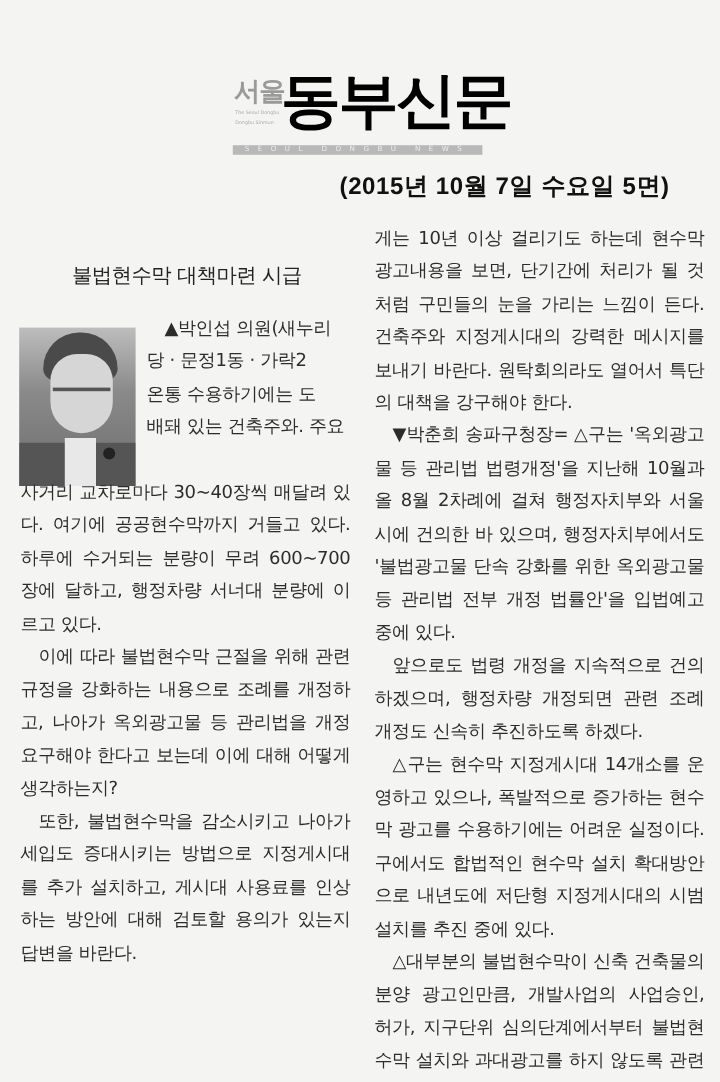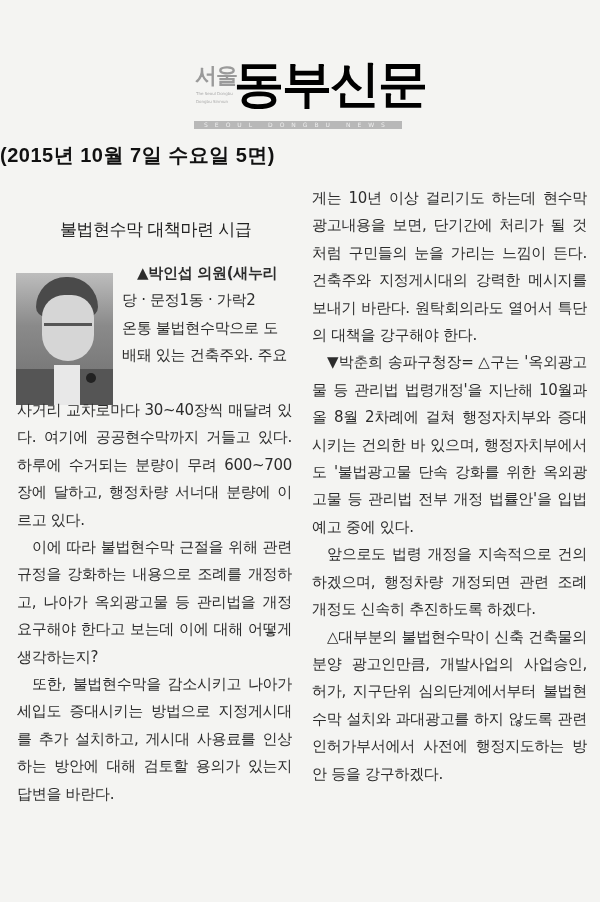--- a/index.html
+++ b/index.html
@@ -9,36 +9,36 @@
       font-family: "DejaVu Sans", "Liberation Sans", sans-serif;
       color: #2a2a2a;
       position: relative;
     }
     .masthead { position: absolute; left: 190px; top: 28px; width: 240px; height: 80px; margin-top: 27px; }
     .mast-seoul { position: absolute; left: 5px; top: 6px; font-size: 22px; color: #9a9a9a; font-weight: bold; letter-spacing: -1px; }
     .mast-sub1, .mast-sub2 { position: absolute; left: 6px; font-size: 4px; color: #aaa; }
     .mast-sub1 { top: 36px; } .mast-sub2 { top: 44px; }
     .mast-name { position: absolute; left: 44px; top: -4px; font-size: 50px; font-weight: bold; color: #000000; letter-spacing: -2px; }
     .mast-bar { position: absolute; left: 4px; top: 66px; width: 208px; height: 8px; background: #b8b8b8; color: #eee; font-size: 6px; line-height: 8px; letter-spacing: 7px; text-align: center; overflow: hidden; }
-    .dateline { position: absolute; left: 0; top: 142px; width: 542px; text-align: left; font-family: "Liberation Sans", sans-serif; font-weight: bold; font-size: 20px; color: #111; letter-spacing: 0.5px; }
+    .dateline { position: absolute; left: 0; top: 142px; width: 542px; text-align: right; font-family: "Liberation Sans", sans-serif; font-weight: bold; font-size: 20px; color: #111; letter-spacing: 0.5px; padding-left: 16px; }
     .headline { position: absolute; left: 60px; top: 218px; font-size: 17px; color: #222; letter-spacing: -0.5px; text-align: right; }
     .photo { position: absolute; left: 16px; top: 273px; width: 97px; height: 132px; background: linear-gradient(180deg,#bdbdbd 0%,#8a8a8a 40%,#6d6d6d 100%); overflow: hidden; }
     .photo .hair { position: absolute; left: 20px; top: 4px; width: 62px; height: 40px; border-radius: 30px 30px 10px 10px; background: #4a4a4a; }
     .photo .face { position: absolute; left: 26px; top: 22px; width: 52px; height: 66px; border-radius: 24px 24px 28px 28px; background: #d6d6d6; }
     .photo .glasses { position: absolute; left: 28px; top: 50px; width: 48px; height: 3px; background: #555; }
     .photo .suit { position: absolute; left: 0; top: 96px; width: 97px; height: 40px; background: #555; }
     .photo .shirt { position: absolute; left: 38px; top: 92px; width: 26px; height: 40px; background: #e8e8e8; }
     .photo .mic { position: absolute; left: 70px; top: 100px; width: 10px; height: 10px; border-radius: 50%; background: #222; }
     .col { position: absolute; font-size: 15px; line-height: 27.4px; color: #2c2c2c; text-align: justify; letter-spacing: -0.3px; }
     .col-left-wrap { left: 122px; top: 260px; width: 170px; }
     .col-left { left: 17px; top: 397px; width: 275px; }
     .col-right { left: 312px; top: 185px; width: 275px; }
     .col p { margin: 0; }
     .col p.indent { text-indent: 15px; }
-    .bold { font-weight: bold; }
+    .bold { font-weight: normal; }
   </style>
 </head>
 <body>
 
 <div class="masthead">
   <span class="mast-seoul">서울</span>
   <span class="mast-sub1">The Seoul Dongbu</span>
   <span class="mast-sub2">Dongbu Sinmun</span>
   <span class="mast-name">동부신문</span>
   <div class="mast-bar">SEOUL DONGBU NEWS</div>
@@ -53,29 +53,30 @@
   <div class="face"></div>
   <div class="glasses"></div>
   <div class="suit"></div>
   <div class="shirt"></div>
   <div class="mic"></div>
 </div>
 
 <div class="col col-left-wrap">
   <p class="indent bold">▲박인섭 의원(새누리</p>
   <p>당 · 문정1동 · 가락2</p>
-  <p>온통 불법현수막으로 도</p>
+  <p>온통 수용하기에는 도</p>
   <p>배돼 있는 건축주와. 주요</p>
 </div>
 
 <div class="col col-left">
   <p>사거리 교차로마다 30~40장씩 매달려 있다. 여기에 공공현수막까지 거들고 있다. 하루에 수거되는 분량이 무려 600~700장에 달하고, 행정차량 서너대 분량에 이르고 있다.</p>
   <p class="indent">이에 따라 불법현수막 근절을 위해 관련 규정을 강화하는 내용으로 조례를 개정하고, 나아가 옥외광고물 등 관리법을 개정 요구해야 한다고 보는데 이에 대해 어떻게 생각하는지?</p>
   <p class="indent">또한, 불법현수막을 감소시키고 나아가 세입도 증대시키는 방법으로 지정게시대를 추가 설치하고, 게시대 사용료를 인상하는 방안에 대해 검토할 용의가 있는지 답변을 바란다.</p>
 
 </div>
 
 <div class="col col-right">
   <p>게는 10년 이상 걸리기도 하는데 현수막 광고내용을 보면, 단기간에 처리가 될 것처럼 구민들의 눈을 가리는 느낌이 든다. 건축주와 지정게시대의 강력한 메시지를 보내기 바란다. 원탁회의라도 열어서 특단의 대책을 강구해야 한다.</p>
-  <p class="indent">▼박춘희 송파구청장= △구는 '옥외광고물 등 관리법 법령개정'을 지난해 10월과 올 8월 2차례에 걸쳐 행정자치부와 증대시키는 건의한 바 있으며, 행정자치부에서도 '불법광고물 단속 강화를 위한 옥외광고물 등 관리법 전부 개정 법률안'을 입법예고 중에 있다.</p>
+  <p class="indent">▼박춘희 송파구청장= △구는 '옥외광고물 등 관리법 법령개정'을 지난해 10월과 올 8월 2차례에 걸쳐 행정자치부와 서울시에 건의한 바 있으며, 행정자치부에서도 '불법광고물 단속 강화를 위한 옥외광고물 등 관리법 전부 개정 법률안'을 입법예고 중에 있다.</p>
   <p class="indent">앞으로도 법령 개정을 지속적으로 건의하겠으며, 행정차량 개정되면 관련 조례 개정도 신속히 추진하도록 하겠다.</p>
+  <p class="indent">△구는 현수막 지정게시대 14개소를 운영하고 있으나, 폭발적으로 증가하는 현수막 광고를 수용하기에는 어려운 실정이다. 구에서도 합법적인 현수막 설치 확대방안으로 내년도에 저단형 지정게시대의 시범 설치를 추진 중에 있다.</p>
   <p class="indent">△대부분의 불법현수막이 신축 건축물의 분양 광고인만큼, 개발사업의 사업승인, 허가, 지구단위 심의단계에서부터 불법현수막 설치와 과대광고를 하지 않도록 관련 인허가부서에서 사전에 행정지도하는 방안 등을 강구하겠다.</p>
 </div>
 
 </body></html>

